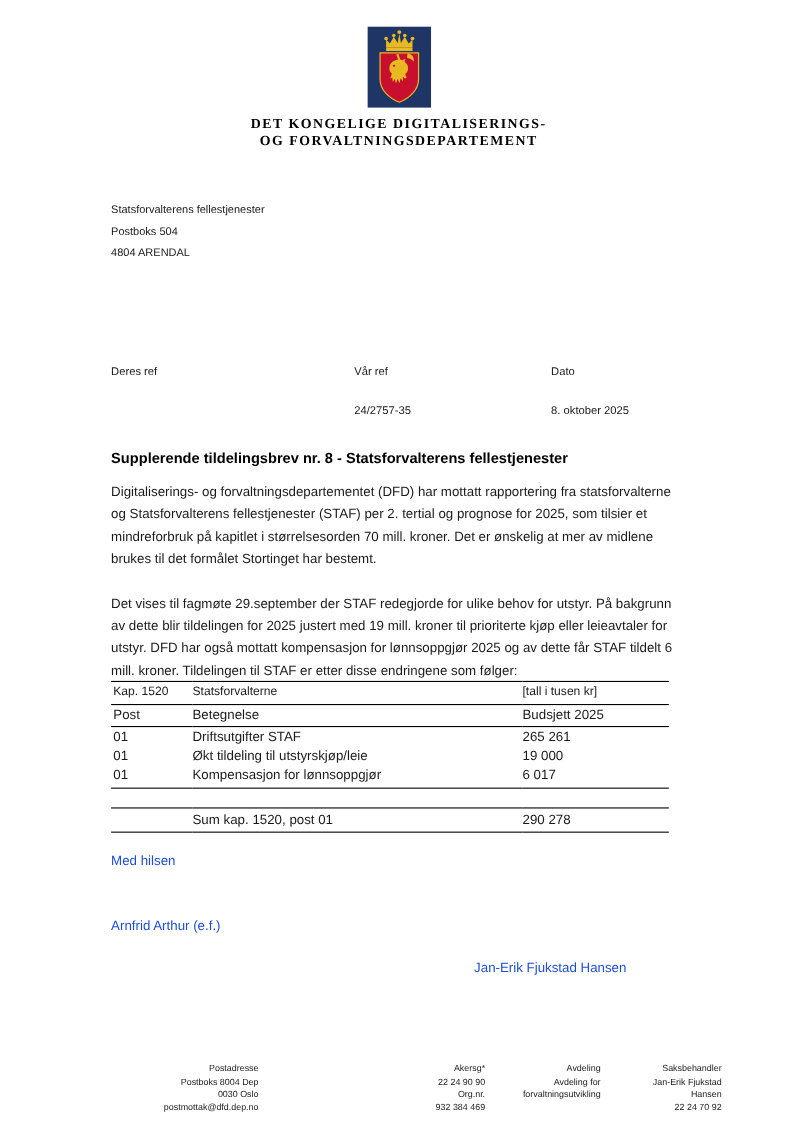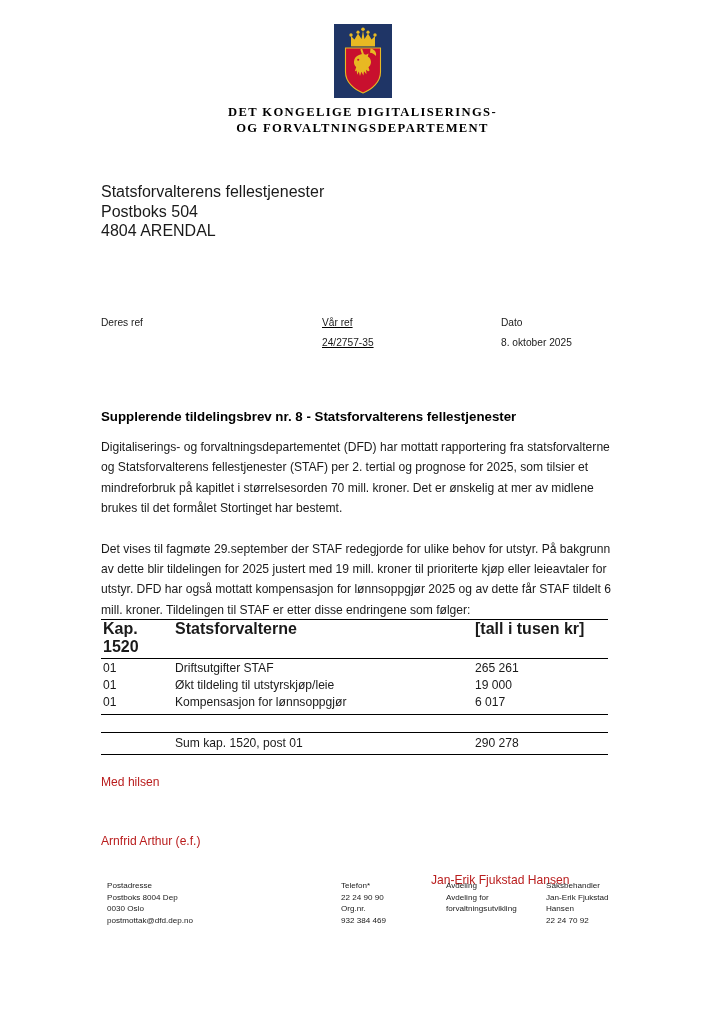--- a/index.html
+++ b/index.html
@@ -46,48 +46,48 @@
     line-height: 16px;
     color: #000000;
   }
   .dept-name .l2 { display: block; }
 
   
   .recipient {
     position: absolute;
     left: 101px;
     top: 182px;
-    font-size: 16px;
+    font-size: 10px;
     line-height: 19.5px;
     color: #1a1a1a;
   }
 
   
   .refrow {
     position: absolute;
     left: 101px;
     top: 316px;
     width: 524px;
   }
   .refrow .col {
     position: absolute;
-    top: 0;
+    top: 16px;
   }
   .refcol-1 { left: 0px; }
-  .refcol-2 { left: 221px; text-decoration: underline; }
+  .refcol-2 { left: 221px; }
   .refcol-3 { left: 400px; }
   .ref-label {
     font-size: 10.2px;
     line-height: 14px;
     color: #1a1a1a;
   }
   .ref-value {
     font-size: 10.2px;
     line-height: 14px;
-    margin-top: 6px;
+    margin-top: 21px;
     color: #1a1a1a;
     white-space: nowrap;
   }
 
   
   .body-block {
     position: absolute;
     left: 101px;
     top: 408px;
     width: 524px;
@@ -122,22 +122,22 @@
     border: none;
     font-weight: normal;
     text-align: left;
     vertical-align: top;
   }
   .bt-c1 { width: 72px; padding-left: 2px !important; }
   .bt-c2 { width: 300px; }
   .bt-c3 { text-align: center; padding-right: 14px !important; }
 
   .row-chapter td {
-    font-weight: bold;
-    font-size: 16px;
+    font-weight: normal;
+    font-size: 11px;
     line-height: 18px;
     padding-bottom: 2px !important;
     border-top: 1.1px solid #000;
     border-bottom: 1.1px solid #000;
   }
   .row-subhead td {
     line-height: 18px;
     padding-bottom: 1px !important;
     border-bottom: 1.1px solid #000;
   }
@@ -156,39 +156,40 @@
   }
 
   
   .closing {
     position: absolute;
     left: 101px;
     top: 773px;
     width: 524px;
     font-size: 12.1px;
     line-height: 19.5px;
-    color: #b91c1c;
+    color: #1d4ed8;
   }
   .closing .greeting { margin-bottom: 39px; }
   .sig-left { line-height: 19.5px; }
   .sig-right {
     margin-top: 20px;
     margin-left: 330px;
     line-height: 19.5px;
   }
 
   
   .footer {
     position: absolute;
     left: 101px;
-    top: 880px;
+    top: 966px;
     width: 524px;
     font-size: 8.1px;
     line-height: 11.6px;
     color: #1a1a1a;
+    text-align: right;
   }
   .footer-cols {
     position: relative;
     height: 56px;
   }
   .fcol {
     position: absolute;
     top: 0;
   }
   .fcol-1 { left: 6px;  width: 128px; }
@@ -260,20 +261,25 @@
     <p class="para">Det vises til fagmøte 29.september der STAF redegjorde for ulike behov for utstyr. På bakgrunn av dette blir tildelingen for 2025 justert med 19 mill. kroner til prioriterte kjøp eller leieavtaler for utstyr. DFD har også mottatt kompensasjon for lønnsoppgjør 2025 og av dette får STAF tildelt 6 mill. kroner. Tildelingen til STAF er etter disse endringene som følger:</p>
   </div>
 
   <table class="budget-table">
     <tbody>
       <tr class="row-chapter">
         <td class="bt-c1">Kap. 1520</td>
         <td class="bt-c2">Statsforvalterne</td>
         <td class="bt-c3">[tall i tusen kr]</td>
       </tr>
+      <tr class="row-subhead">
+        <td class="bt-c1">Post</td>
+        <td class="bt-c2">Betegnelse</td>
+        <td class="bt-c3">Budsjett 2025</td>
+      </tr>
       <tr class="row-item first">
         <td class="bt-c1">01</td>
         <td class="bt-c2">Driftsutgifter STAF</td>
         <td class="bt-c3">265 261</td>
       </tr>
       <tr class="row-item">
         <td class="bt-c1">01</td>
         <td class="bt-c2">Økt tildeling til utstyrskjøp/leie</td>
         <td class="bt-c3">19 000</td>
       </tr>
@@ -307,21 +313,21 @@
 
   <div class="footer">
     <div class="footer-cols">
       <div class="fcol fcol-1">
         <div>Postadresse</div>
         <div>Postboks 8004 Dep</div>
         <div>0030 Oslo</div>
         <div>postmottak@dfd.dep.no</div>
       </div>
       <div class="fcol fcol-3">
-        <div>Telefon*</div>
+        <div>Akersg*</div>
         <div>22 24 90 90</div>
         <div>Org.nr.</div>
         <div>932 384 469</div>
       </div>
       <div class="fcol fcol-4">
         <div>Avdeling</div>
         <div>Avdeling for</div>
         <div>forvaltningsutvikling</div>
       </div>
       <div class="fcol fcol-5">

